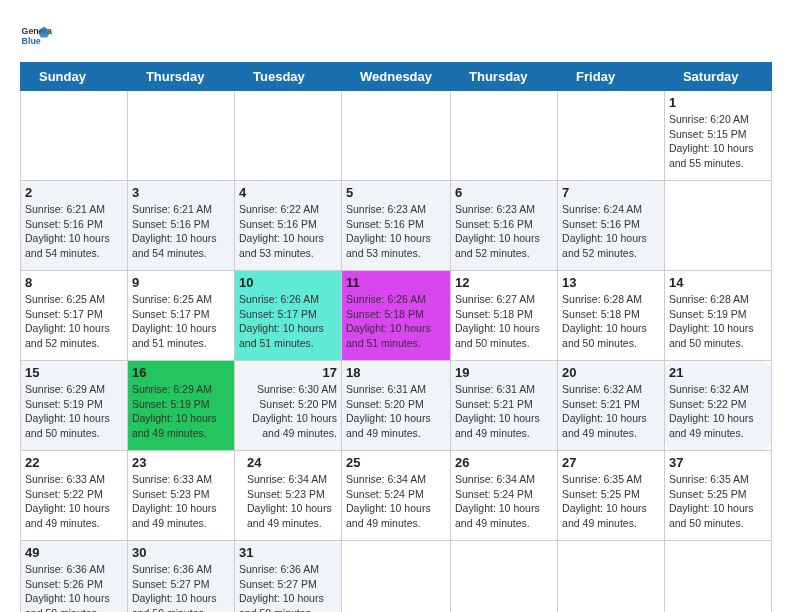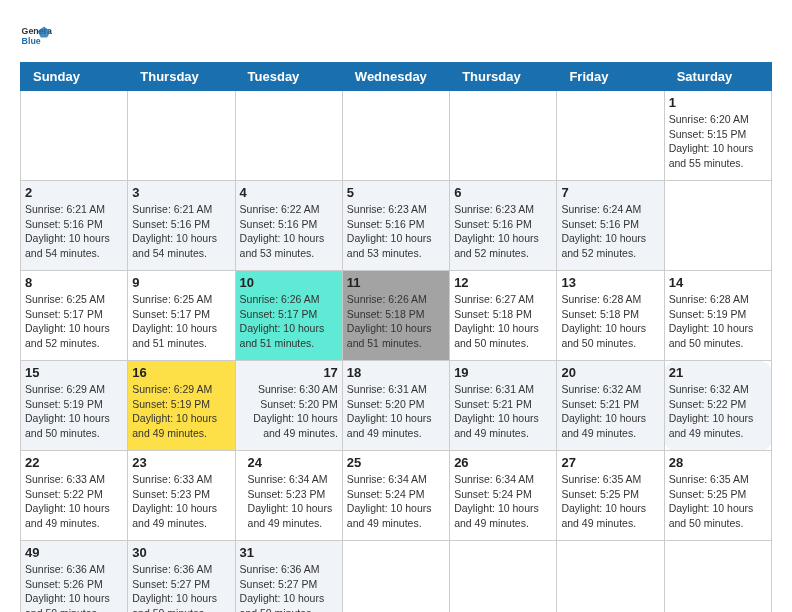--- a/index.html
+++ b/index.html
@@ -45,21 +45,21 @@
       color: #555;
     }
     .calendar {
       width: 100%;
       border-collapse: collapse;
       font-size: 11px;
     }
     .calendar th {
       background: #1a6faf;
       color: #fff;
-      padding: 6px 12px;
+      padding: 6px 18px;
       text-align: left;
       font-size: 13px;
       font-weight: bold;
       border: 1px solid #1a6faf;
     }
     .calendar td {
       border: 1px solid #ccc;
       vertical-align: top;
       padding: 4px;
       width: calc(100% / 7);
@@ -166,21 +166,21 @@
           <div class="day-info">Sunrise: 6:25 AM<br>Sunset: 5:17 PM<br>Daylight: 10 hours and 52 minutes.</div>
         </td>
         <td style="background: rgb(255, 255, 255);">
           <span class="day-num">9</span>
           <div class="day-info">Sunrise: 6:25 AM<br>Sunset: 5:17 PM<br>Daylight: 10 hours and 51 minutes.</div>
         </td>
         <td style="background: #5eead4;">
           <span class="day-num">10</span>
           <div class="day-info">Sunrise: 6:26 AM<br>Sunset: 5:17 PM<br>Daylight: 10 hours and 51 minutes.</div>
         </td>
-        <td style="background: #a3a3a3;">
+        <td style="background: #d946ef;">
           <span class="day-num">11</span>
           <div class="day-info">Sunrise: 6:26 AM<br>Sunset: 5:18 PM<br>Daylight: 10 hours and 51 minutes.</div>
         </td>
         <td style="background: rgb(255, 255, 255);">
           <span class="day-num">12</span>
           <div class="day-info">Sunrise: 6:27 AM<br>Sunset: 5:18 PM<br>Daylight: 10 hours and 50 minutes.</div>
         </td>
         <td style="background: rgb(255, 255, 255);">
           <span class="day-num">13</span>
           <div class="day-info">Sunrise: 6:28 AM<br>Sunset: 5:18 PM<br>Daylight: 10 hours and 50 minutes.</div>
@@ -188,21 +188,21 @@
         <td style="background: rgb(255, 255, 255);">
           <span class="day-num">14</span>
           <div class="day-info">Sunrise: 6:28 AM<br>Sunset: 5:19 PM<br>Daylight: 10 hours and 50 minutes.</div>
         </td>
       </tr>
       <tr>
         <td style="background: rgb(240, 244, 248);">
           <span class="day-num">15</span>
           <div class="day-info">Sunrise: 6:29 AM<br>Sunset: 5:19 PM<br>Daylight: 10 hours and 50 minutes.</div>
         </td>
-        <td style="background: #fde047; margin-top: 18px;">
+        <td style="background: #22c55e; margin-top: 18px;">
           <span class="day-num">16</span>
           <div class="day-info">Sunrise: 6:29 AM<br>Sunset: 5:19 PM<br>Daylight: 10 hours and 49 minutes.</div>
         </td>
         <td style="background: rgb(240, 244, 248); text-align: right;">
           <span class="day-num">17</span>
           <div class="day-info">Sunrise: 6:30 AM<br>Sunset: 5:20 PM<br>Daylight: 10 hours and 49 minutes.</div>
         </td>
         <td style="background: rgb(240, 244, 248);">
           <span class="day-num">18</span>
           <div class="day-info">Sunrise: 6:31 AM<br>Sunset: 5:20 PM<br>Daylight: 10 hours and 49 minutes.</div>
@@ -239,21 +239,21 @@
         </td>
         <td style="background: rgb(255, 255, 255);">
           <span class="day-num">26</span>
           <div class="day-info">Sunrise: 6:34 AM<br>Sunset: 5:24 PM<br>Daylight: 10 hours and 49 minutes.</div>
         </td>
         <td style="background: rgb(255, 255, 255);">
           <span class="day-num">27</span>
           <div class="day-info">Sunrise: 6:35 AM<br>Sunset: 5:25 PM<br>Daylight: 10 hours and 49 minutes.</div>
         </td>
         <td style="background: rgb(255, 255, 255);">
-          <span class="day-num">28</span>
+          <span class="day-num">37</span>
           <div class="day-info">Sunrise: 6:35 AM<br>Sunset: 5:25 PM<br>Daylight: 10 hours and 50 minutes.</div>
         </td>
       </tr>
       <tr>
         <td style="background: rgb(240, 244, 248);">
           <span class="day-num">49</span>
           <div class="day-info">Sunrise: 6:36 AM<br>Sunset: 5:26 PM<br>Daylight: 10 hours and 50 minutes.</div>
         </td>
         <td style="background: rgb(240, 244, 248);">
           <span class="day-num">30</span>

